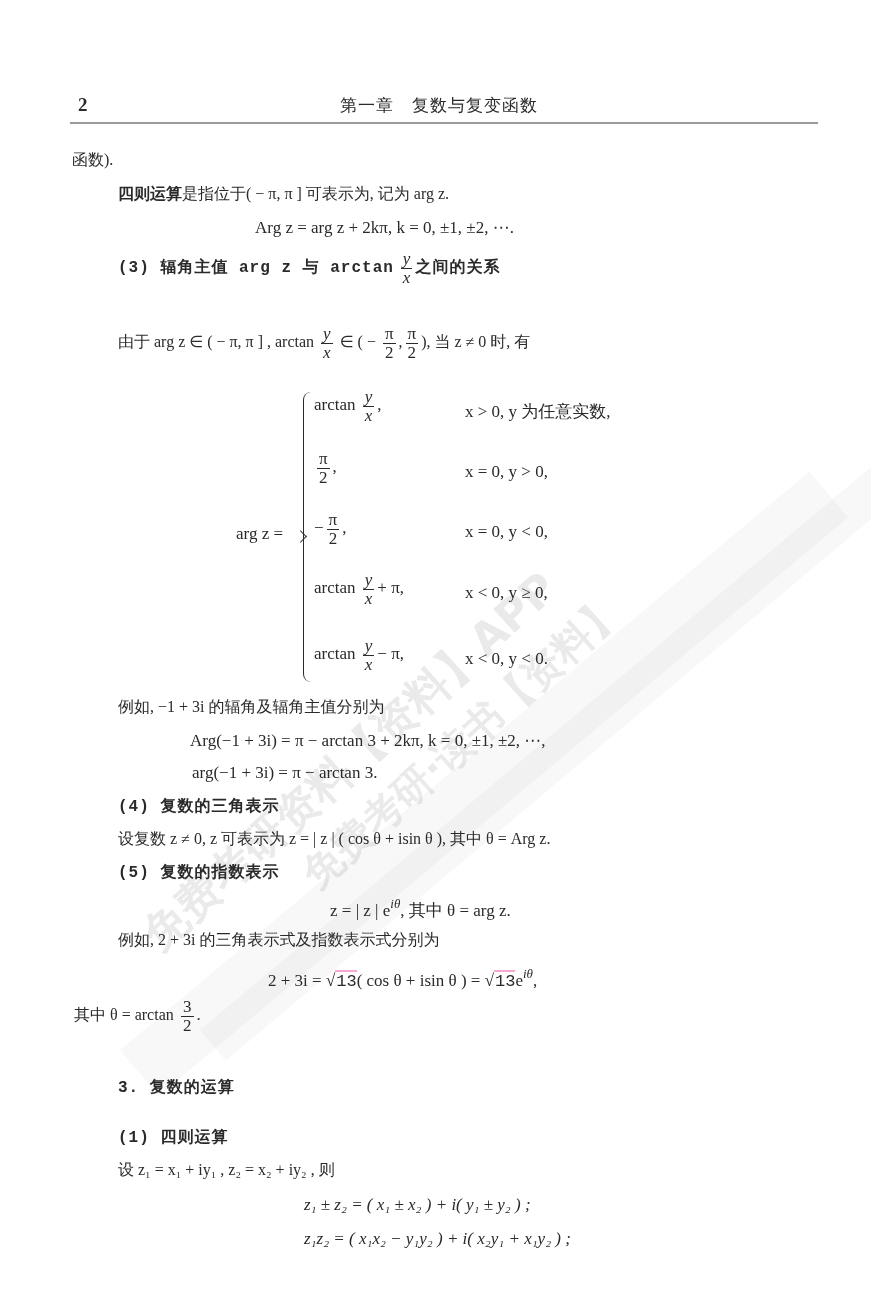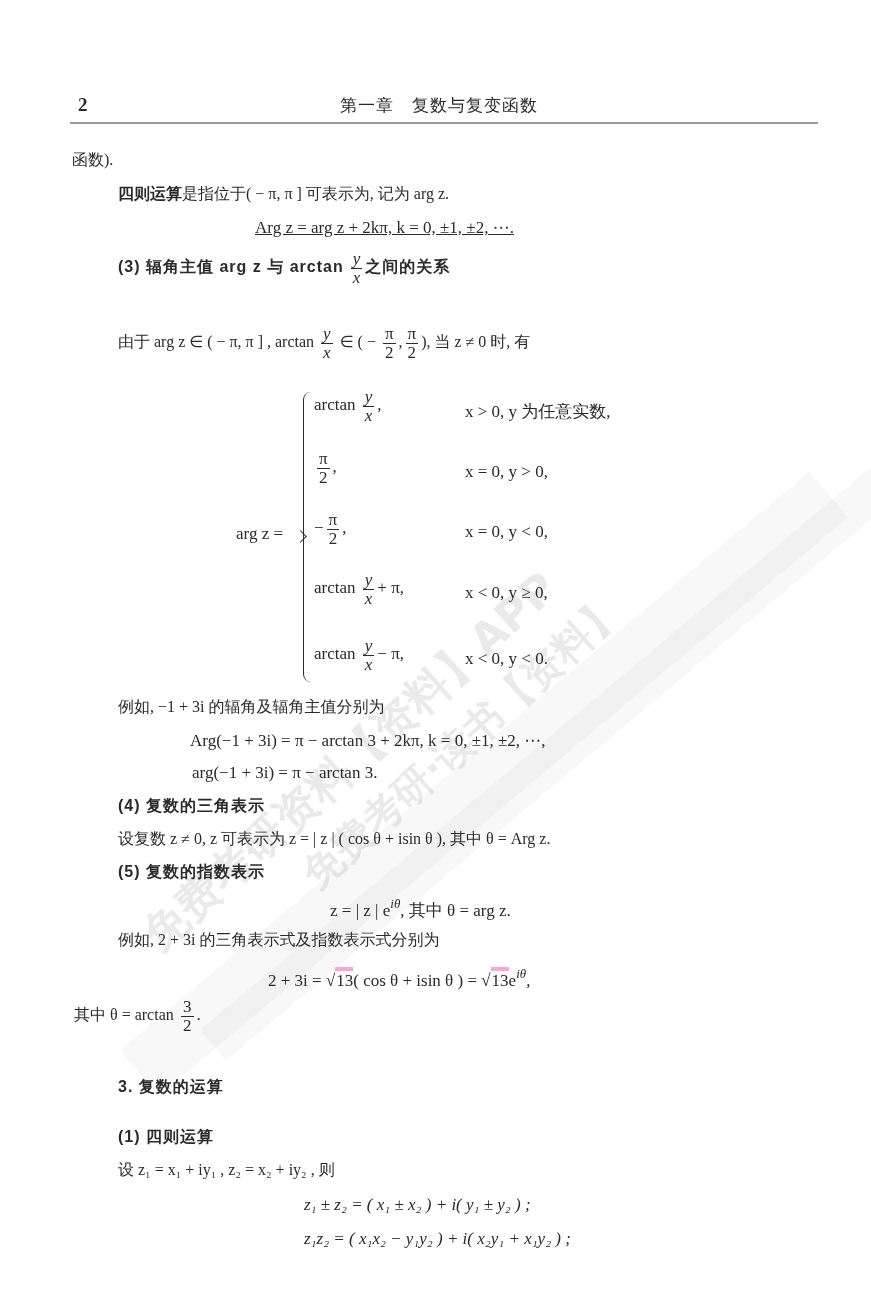--- a/index.html
+++ b/index.html
@@ -9,28 +9,28 @@
     color: #2a2a2a;
   }
   .abs { position: absolute; white-space: nowrap; }
   .hdr-num { left: 78px; top: 94px; font-size: 19px; font-weight: bold; }
   .hdr-title { left: 340px; top: 94px; font-size: 17px; letter-spacing: 1px; font-family: "DejaVu Sans", sans-serif; }
   .hdr-rule { left: 70px; top: 122px; width: 748px; height: 2px; background: #9a9a9a; }
 
   .txt { font-size: 17px; }
   .cjk { font-family: Liberation Serif, serif; font-size: 16px; }
   .bold { font-weight: bold; }
-  .sec { font-family: Liberation Sans, sans-serif; font-weight: bold; font-size: 16px; letter-spacing: 1px; }
+  .sec { font-family: Liberation Mono, monospace; font-weight: bold; font-size: 16px; letter-spacing: 1px; }
   i, .it { font-style: italic; }
 
   .frac { display: inline-block; vertical-align: middle; text-align: center; margin: 0 3px; line-height: 1.05; }
   .frac .num { display: block; padding: 0 2px; border-bottom: 1px solid #2a2a2a; }
   .frac .den { display: block; padding: 0 2px; }
   .sup { font-size: 13px; vertical-align: 8px; }
-  .sqrt { border-top: 4px solid #f9a8d4; padding-left: 1px; }
+  .sqrt { border-top: 2px solid #f9a8d4; padding-left: 1px; font-family: Liberation Mono, monospace; }
 
   .brace { left: 303px; top: 392px; width: 10px; height: 290px;
            border-left: 1.5px solid #2a2a2a; border-radius: 8px 0 0 8px; }
   .brace-tip { left: 296px; top: 532px; width: 8px; height: 8px; border-right: 1.5px solid #2a2a2a; border-bottom: 1.5px solid #2a2a2a; transform: rotate(-45deg); }
 
   .watermark { position: absolute; font-family: "DejaVu Sans", sans-serif; font-weight: bold;
                color: rgba(160,160,160,0.22); transform-origin: left top; white-space: nowrap; pointer-events: none; }
   .wm-band { position: absolute; background: rgba(200,200,200,0.12); transform-origin: left top; pointer-events: none; }
 </style>
 </head>
@@ -44,21 +44,21 @@
 <div class="abs hdr-num">2</div>
 <div class="abs hdr-title">第一章　复数与复变函数</div>
 <div class="abs hdr-rule"></div>
 
 <div class="abs cjk" style="left:72px; top:150px;">函数).</div>
 
 <div class="abs cjk" style="left:118px; top:184px;">
   <span class="bold">四则运算</span><span>是指位于( − π, π ] 可表示为, 记为 arg z.</span>
 </div>
 
-<div class="abs txt" style="left:255px; top:217px;text-decoration:underline;">Arg z = arg z + 2kπ,     k = 0, ±1, ±2, ⋯.</div>
+<div class="abs txt" style="left:255px; top:217px;">Arg z = arg z + 2kπ,     k = 0, ±1, ±2, ⋯.</div>
 
 <div class="abs" style="left:118px; top:250px;">
   <span class="sec">(3) 辐角主值 arg z 与 arctan</span>
   <span class="frac txt"><span class="num it">y</span><span class="den it">x</span></span><span class="sec">之间的关系</span>
 </div>
 
 <div class="abs cjk" style="left:118px; top:325px;">
   <span>由于 arg z ∈ ( − π, π ] , arctan</span>
   <span class="frac txt"><span class="num it">y</span><span class="den it">x</span></span>
   <span>∈ (  −</span>

